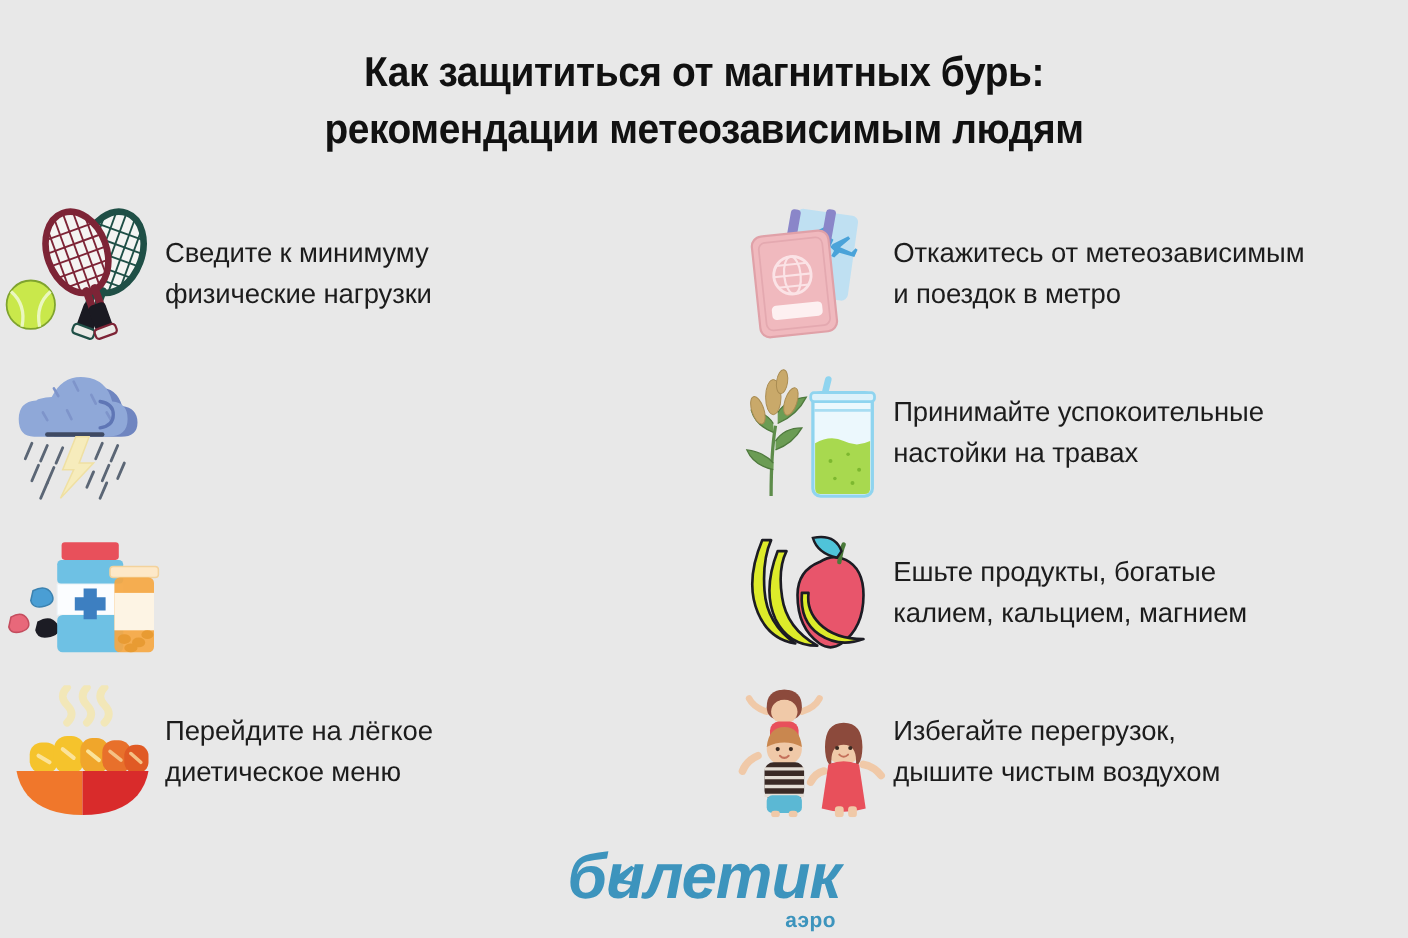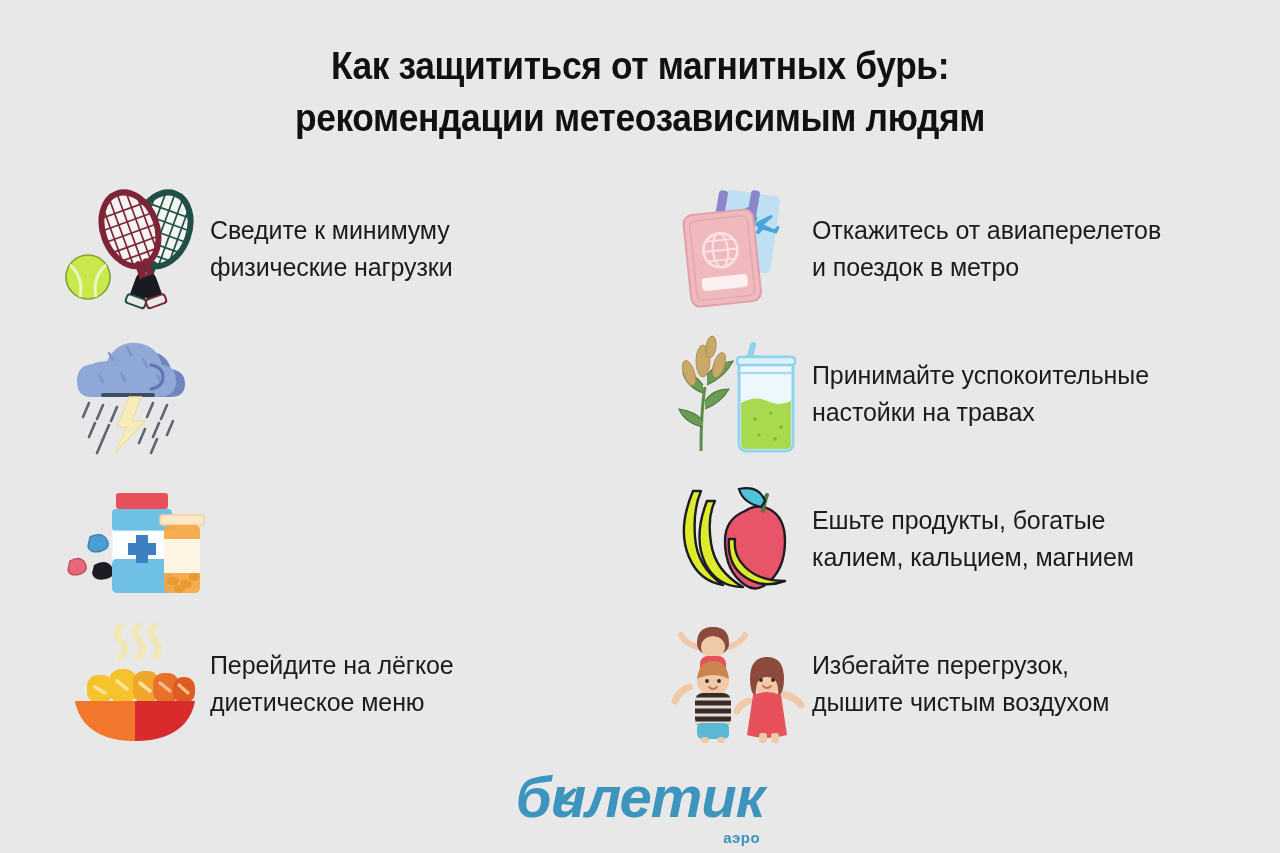--- a/index.html
+++ b/index.html
@@ -42,21 +42,21 @@
     height: 580px;
     display: grid;
     grid-template-columns: 620px 620px;
     grid-template-rows: 1fr 1fr 1fr 1fr;
     column-gap: 20px;
   }
   .tip {
     display: flex;
     align-items: center;
   }
-  .tip.col-left  { padding-left: 60px; }
+  .tip.col-left  { }
   .tip.col-right { padding-left: 22px; }
 
   .tip-icon {
     width: 150px;
     min-width: 150px;
     height: 130px;
     display: flex;
     align-items: center;
     justify-content: center;
   }
@@ -94,21 +94,21 @@
     font-style: italic;
     letter-spacing: -1px;
   }
   .logo-plane {
     position: absolute;
     left: 38px;
     top: -10px;
   }
   .logo-sub {
     color: #3d94bd;
-    font-size: 15px;
+    font-size: 19px;
     line-height: 22px;
     font-weight: bold;
     letter-spacing: 0.5px;
     margin-top: 1px;
     margin-right: 4px;
   }
 </style>
 </head>
 <body>
 
@@ -194,21 +194,21 @@
           <circle cx="48" cy="66" r="17" fill="none" stroke="#fbe3e6" stroke-width="2.6"></circle>
           <ellipse cx="48" cy="66" rx="7.5" ry="17" fill="none" stroke="#fbe3e6" stroke-width="2"></ellipse>
           <line x1="31" y1="66" x2="65" y2="66" stroke="#fbe3e6" stroke-width="2"></line>
           <line x1="34" y1="56" x2="62" y2="56" stroke="#fbe3e6" stroke-width="1.8"></line>
           <line x1="34" y1="76" x2="62" y2="76" stroke="#fbe3e6" stroke-width="1.8"></line>
 
           <rect x="26" y="92" width="46" height="13" rx="4" fill="#fdf0f1"></rect>
         </g>
       </svg>
     </div>
-    <div class="tip-text">Откажитесь от авиаперелетов
+    <div class="tip-text">Откажитесь от метеозависимым
 и поездок в метро</div>
   </div>
 
   <div class="tip col-left">
     <div class="tip-icon">
       <svg width="132" height="126" viewBox="0 0 132 126">
 
         <path d="M74 22 q22 -4 28 16 q14 2 14 15 q0 13 -15 13 L40 66 z" fill="#6f85c0"></path>
 
         <path d="M38 30 q10 -20 30 -18 q20 2 25 22 q14 1 14 16 q0 16 -18 16 L22 66 q-14 0 -14 -16 q0 -16 16 -17 q2 -2 14 -3 z" fill="#8fa8d8"></path>

